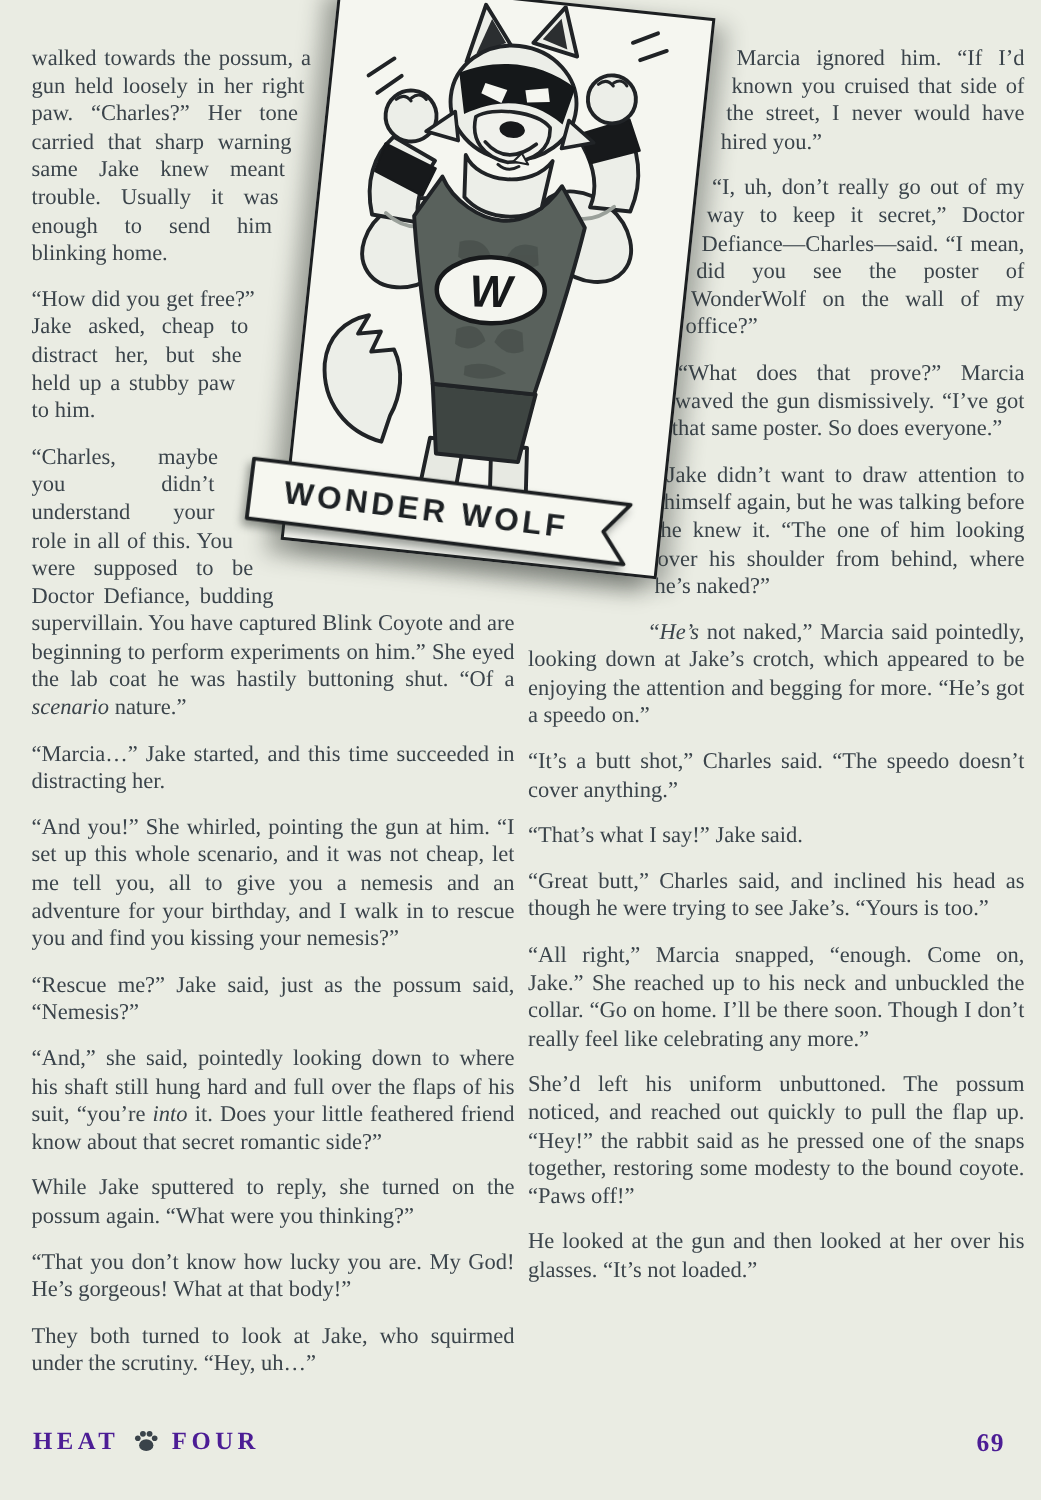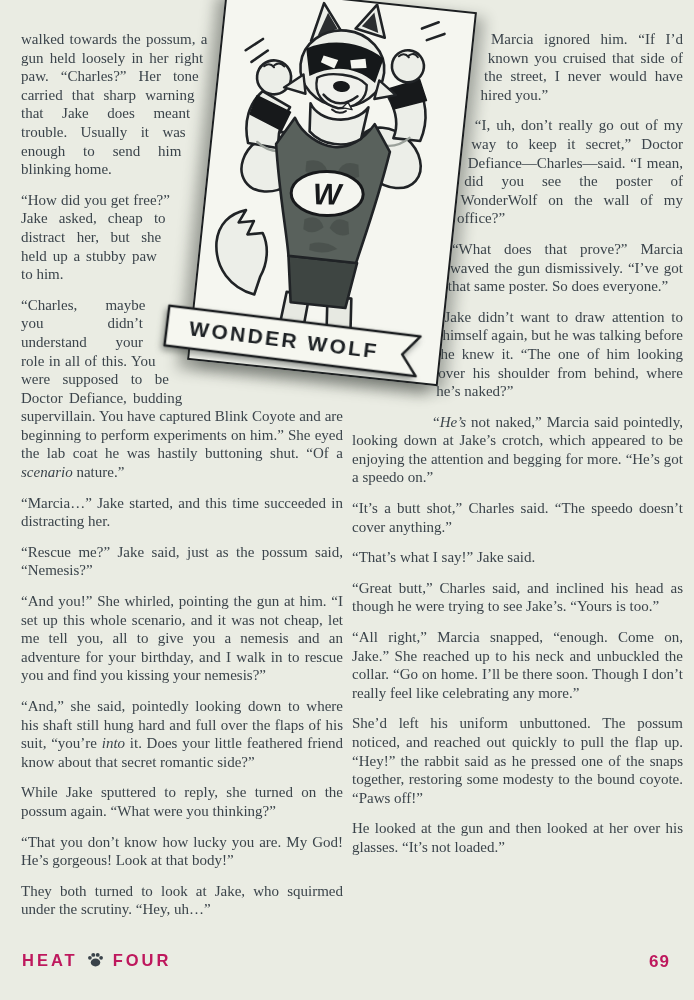--- a/index.html
+++ b/index.html
@@ -44,22 +44,22 @@
   }
   .banner {
     position:absolute; left:164px; top:318px;
     width:258px; height:46px;
     transform:rotate(7deg);
     z-index:3;
     filter:drop-shadow(-2px 4px 3px rgba(45,50,46,.45));
   }
   .footer {
     position:absolute; left:22px; top:951px; width:650px; height:32px;
-    font-family:Liberation Sans, sans-serif;
-    font-weight:700; color:#be185d;
+    font-family:Liberation Serif, serif;
+    font-weight:700; color:#4c1d95;
   }
   .book-title { font-size:16.5px; letter-spacing:3px; display:inline-flex; align-items:center; }
   .book-title .paw { margin:0 9px 2px 9px; }
   .page-number {
     position:absolute; right:2px; top:1px;
     font-size:17px; letter-spacing:1px;
   }
 </style>
 </head>
 <body>
@@ -139,29 +139,29 @@
 
   <div class="banner">
     <svg width="258" height="46" viewBox="0 0 258 46" style="display:block">
       <path d="M2,3 L255,3 L239,23 L255,43 L2,43 Z" fill="#f6f7f0" stroke="#1c1f21" stroke-width="2.5" stroke-linejoin="round"></path>
       <text x="120" y="30" text-anchor="middle" font-family="Liberation Sans, DejaVu Sans, sans-serif" font-size="21" font-weight="bold" letter-spacing="2.5" fill="#1d2124">WONDER WOLF</text>
     </svg>
   </div>
 
   <div class="col col-left">
     <div class="wrap-right"></div>
-  <p>walked towards the possum, a gun held loosely in her right paw. “Charles?” Her tone carried that sharp warning that Jake does meant trouble. Usually it was enough to send him blinking home.</p>
+  <p>walked towards the possum, a gun held loosely in her right paw. “Charles?” Her tone carried that sharp warning same Jake knew meant trouble. Usually it was enough to send him blinking home.</p>
       <p>“How did you get free?” Jake asked, cheap to distract her, but she held up a stubby paw to him.</p>
       <p>“Charles, maybe you didn’t understand your role in all of this. You were supposed to be Doctor Defiance, budding supervillain. You have captured Blink Coyote and are beginning to perform experiments on him.” She eyed the lab coat he was hastily buttoning shut. “Of a <i>scenario</i> nature.”</p>
       <p>“Marcia…” Jake started, and this time succeeded in distracting her.</p>
+      <p>“And you!” She whirled, pointing the gun at him. “I set up this whole scenario, and it was not cheap, let me tell you, all to give you a nemesis and an adventure for your birthday, and I walk in to rescue you and find you kissing your nemesis?”</p>
       <p>“Rescue me?” Jake said, just as the possum said, “Nemesis?”</p>
-      <p>“And you!” She whirled, pointing the gun at him. “I set up this whole scenario, and it was not cheap, let me tell you, all to give you a nemesis and an adventure for your birthday, and I walk in to rescue you and find you kissing your nemesis?”</p>
       <p>“And,” she said, pointedly looking down to where his shaft still hung hard and full over the flaps of his suit, “you’re <i>into</i> it. Does your little feathered friend know about that secret romantic side?”</p>
       <p>While Jake sputtered to reply, she turned on the possum again. “What were you thinking?”</p>
-      <p>“That you don’t know how lucky you are. My God! He’s gorgeous! Look at that body!”</p>
+      <p>“That you don’t know how lucky you are. My God! He’s gorgeous! What at that body!”</p>
       <p>They both turned to look at Jake, who squirmed under the scrutiny. “Hey, uh…”</p>
     </div>
 
   <div class="col col-right">
     <div class="wrap-left"></div>
   <p>Marcia ignored him. “If I’d known you cruised that side of the street, I never would have hired you.”</p>
       <p>“I, uh, don’t really go out of my way to keep it secret,” Doctor Defiance—Charles—said. “I mean, did you see the poster of WonderWolf on the wall of my office?”</p>
       <p>“What does that prove?” Marcia waved the gun dismissively. “I’ve got that same poster. So does everyone.”</p>
       <p>Jake didn’t want to draw attention to himself again, but he was talking before he knew it. “The one of him looking over his shoulder from behind, where he’s naked?”</p>
       <p>“<i>He’s</i> not naked,” Marcia said pointedly, looking down at Jake’s crotch, which appeared to be enjoying the attention and begging for more. “He’s got a speedo on.”</p>

